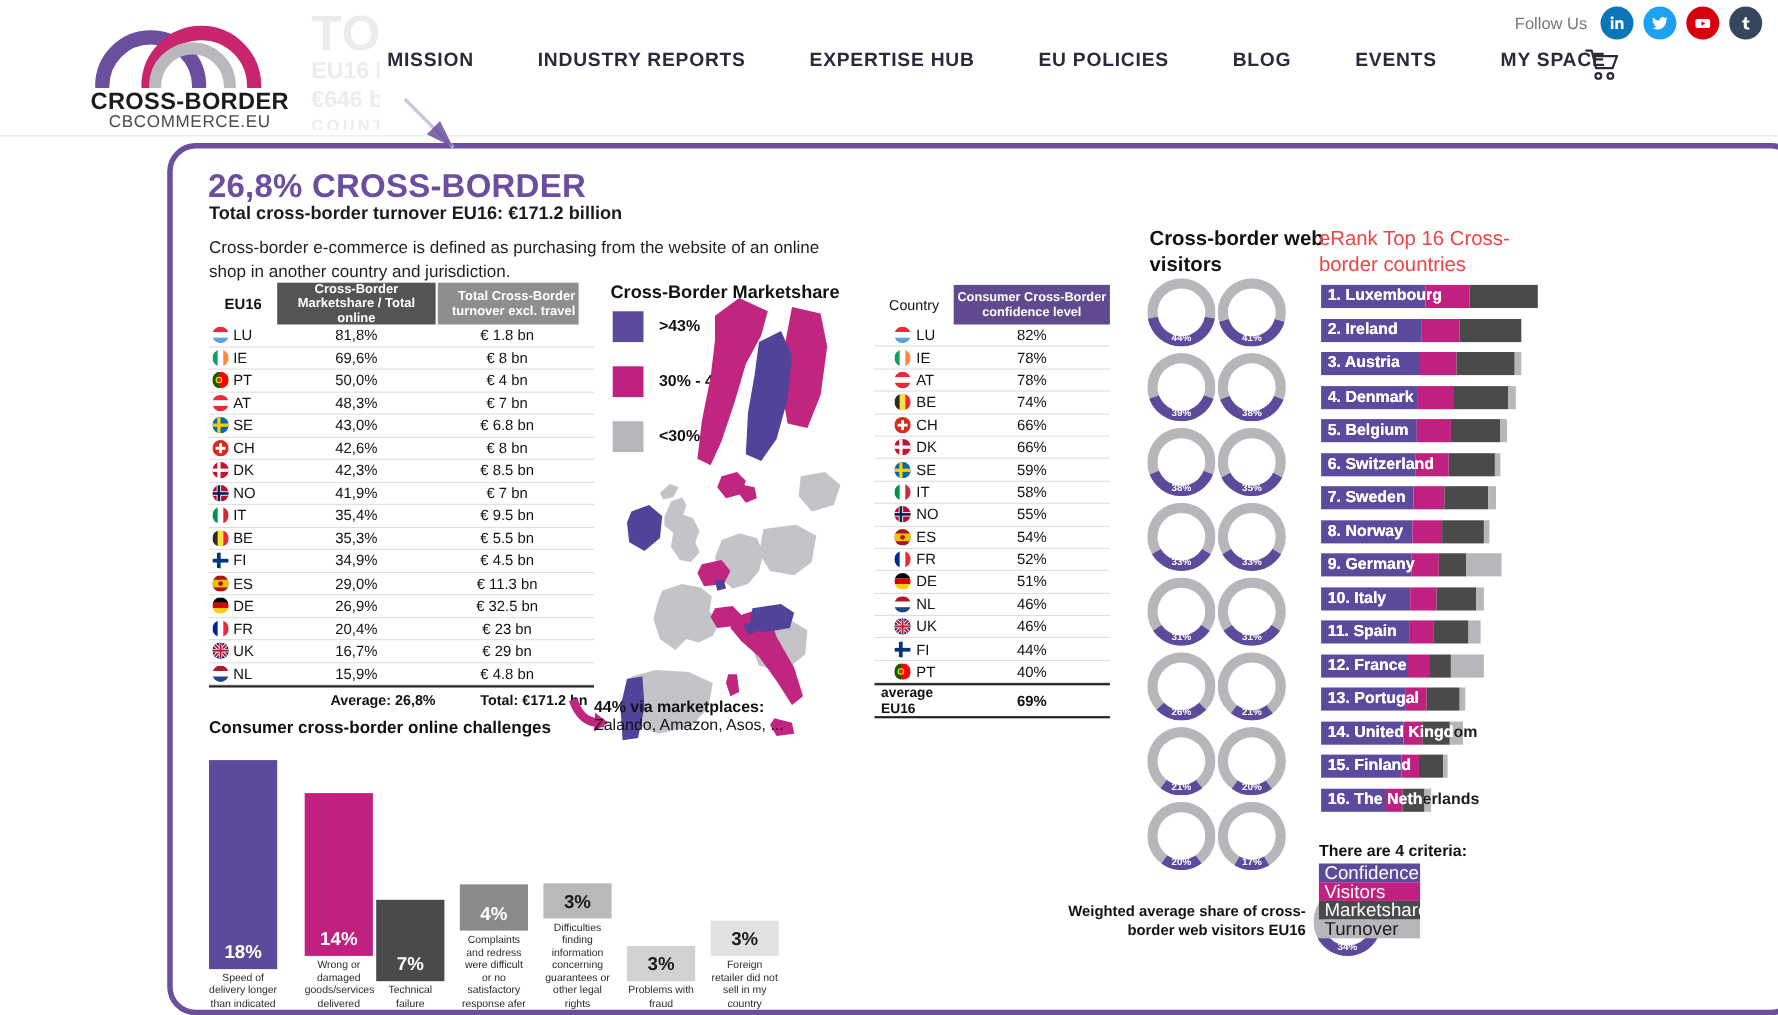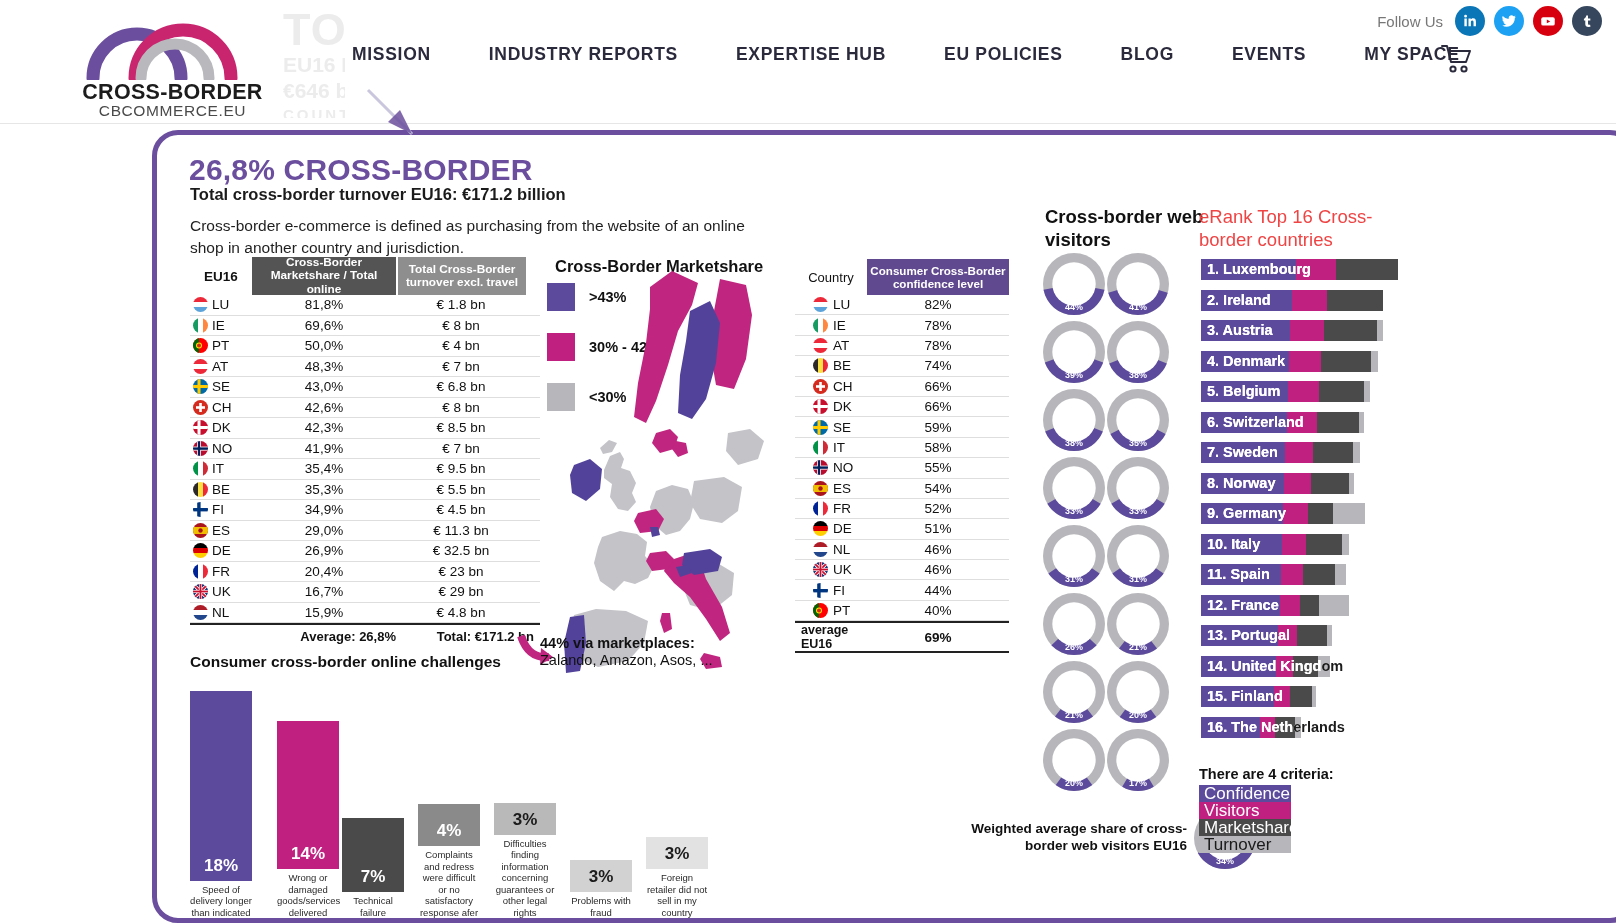--- a/index.html
+++ b/index.html
@@ -57,41 +57,41 @@
 
   
   .mtable { position:absolute; left:33px; top:122px; width:350px; }
   .mt-head { display:flex; height:38px; }
   .mt-h0 { width:62px; display:flex; align-items:center; justify-content:center;
      font-size:13.5px; font-weight:800; color:#111; }
   .mt-h1 { width:144px; background:#545454; color:#fff; font-size:11.8px; font-weight:700;
      display:flex; align-items:center; justify-content:center; text-align:center;
      line-height:13.5px; padding:0 3px;}
   .mt-h2 { width:128px; background:#8e8e8e; color:#fff; font-size:11.8px; font-weight:700;
-     display:flex; align-items:center; justify-content:center; text-align:center;
+     display:flex; align-items:center; justify-content:center; text-align:right;
      line-height:13.5px; padding:0 3px; margin-left:2px;}
   .mt-row { display:flex; height:20.5px; align-items:center;
      border-bottom:1px solid #dedede; }
   .mt-c0 { width:62px; display:flex; align-items:center; gap:4px; padding-left:3px; }
   .mt-cc { font-size:13.5px; color:#111; }
   .mt-c1 { width:144px; text-align:center; font-size:13.5px; color:#111; }
   .mt-c2 { width:130px; text-align:center; font-size:13.5px; color:#111; }
   .mt-foot { display:flex; height:24px; align-items:center; border-top:2px solid #222;}
   .mt-f1 { width:206px; text-align:right; font-size:13px; font-weight:800; color:#111; }
   .mt-f2 { width:142px; text-align:right; font-size:13px; font-weight:800; color:#111;
      padding-right:4px;}
 
   .flag { width:15px; height:15px; border-radius:50%; overflow:hidden; flex:0 0 15px;
      position:relative; display:block; }
   .flag svg { display:block; width:15px; height:15px; }
 
   
   .ms-title { position:absolute; left:398px; top:122px; font-size:16.5px; font-weight:700;
      color:#111; }
-  .ms-legend { position:absolute; left:390px; top:148px; }
+  .ms-legend { position:absolute; left:400px; top:148px; }
   .ms-item { display:flex; align-items:center; gap:14px; margin-bottom:22px; }
   .ms-sw { width:28px; height:28px; }
   .ms-lb { font-size:14.5px; font-weight:700; color:#111; }
 
   
   .eu-map { position:absolute; left:395px; top:130px; width:250px; height:510px; }
 
   .mp-arrow { position:absolute; left:358px; top:495px; }
   .mp-note { position:absolute; left:383px; top:500px; width:215px; }
   .mp-n1 { font-size:14.5px; font-weight:800; color:#111; }

